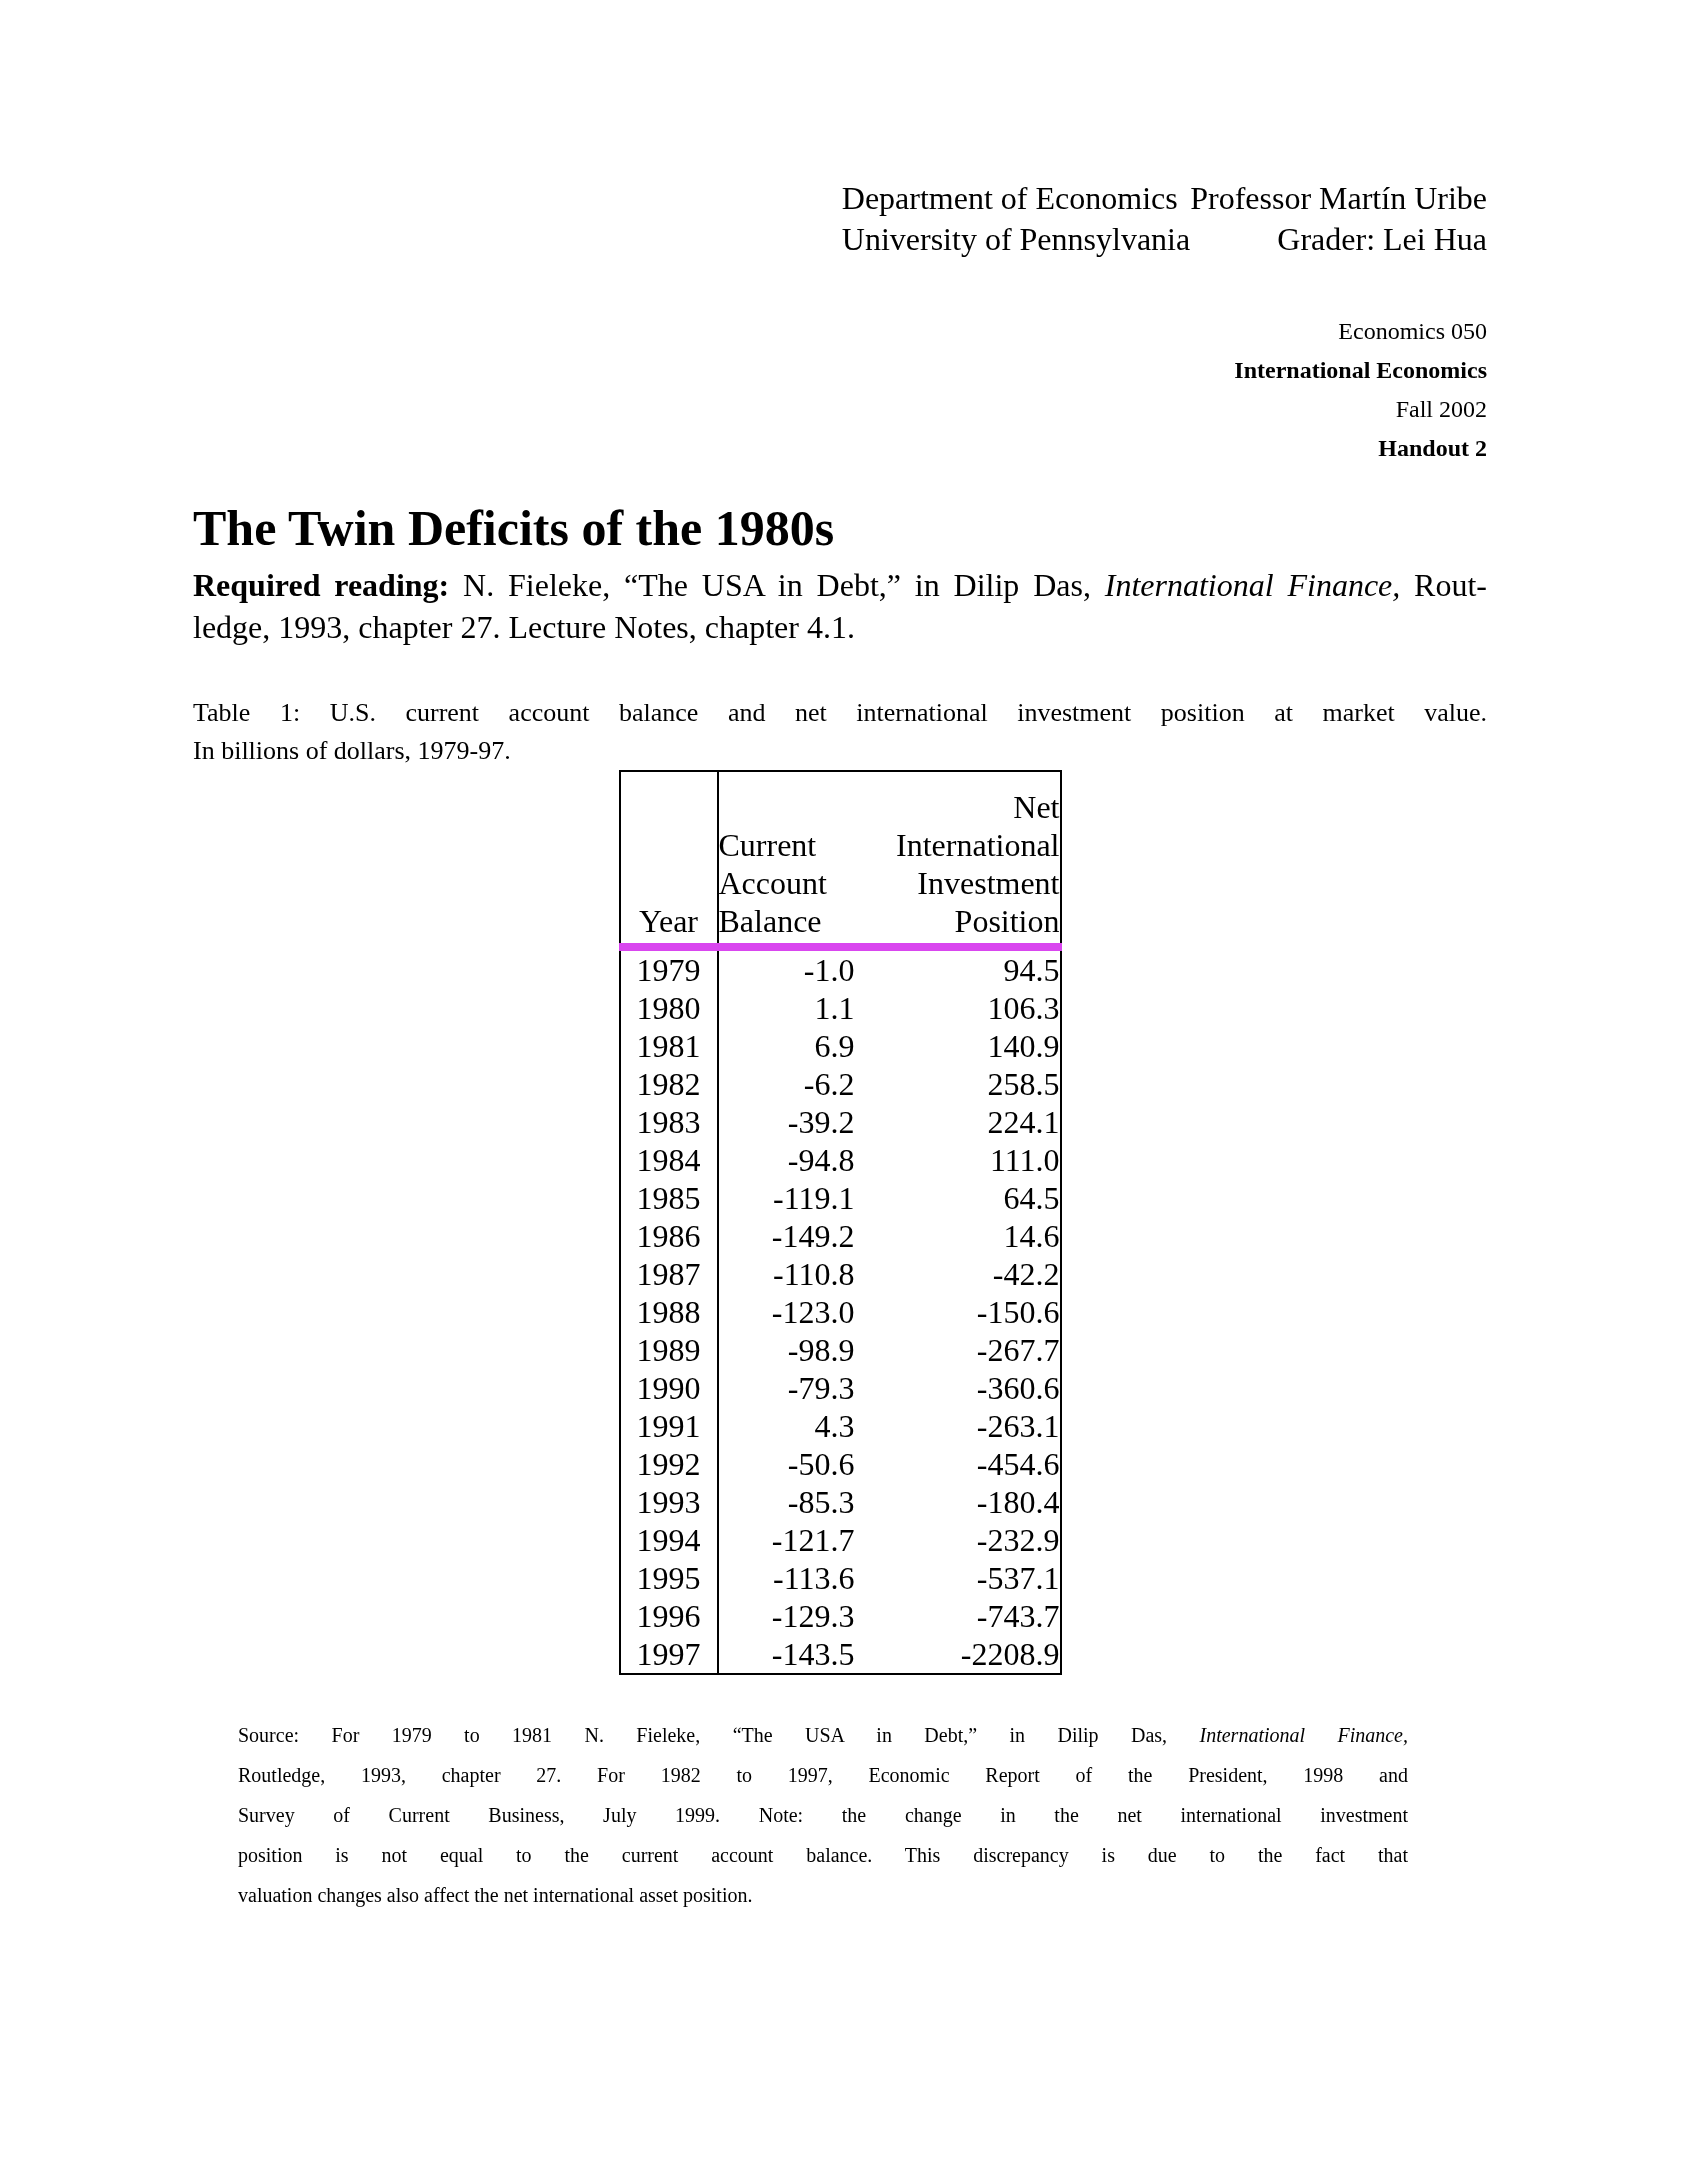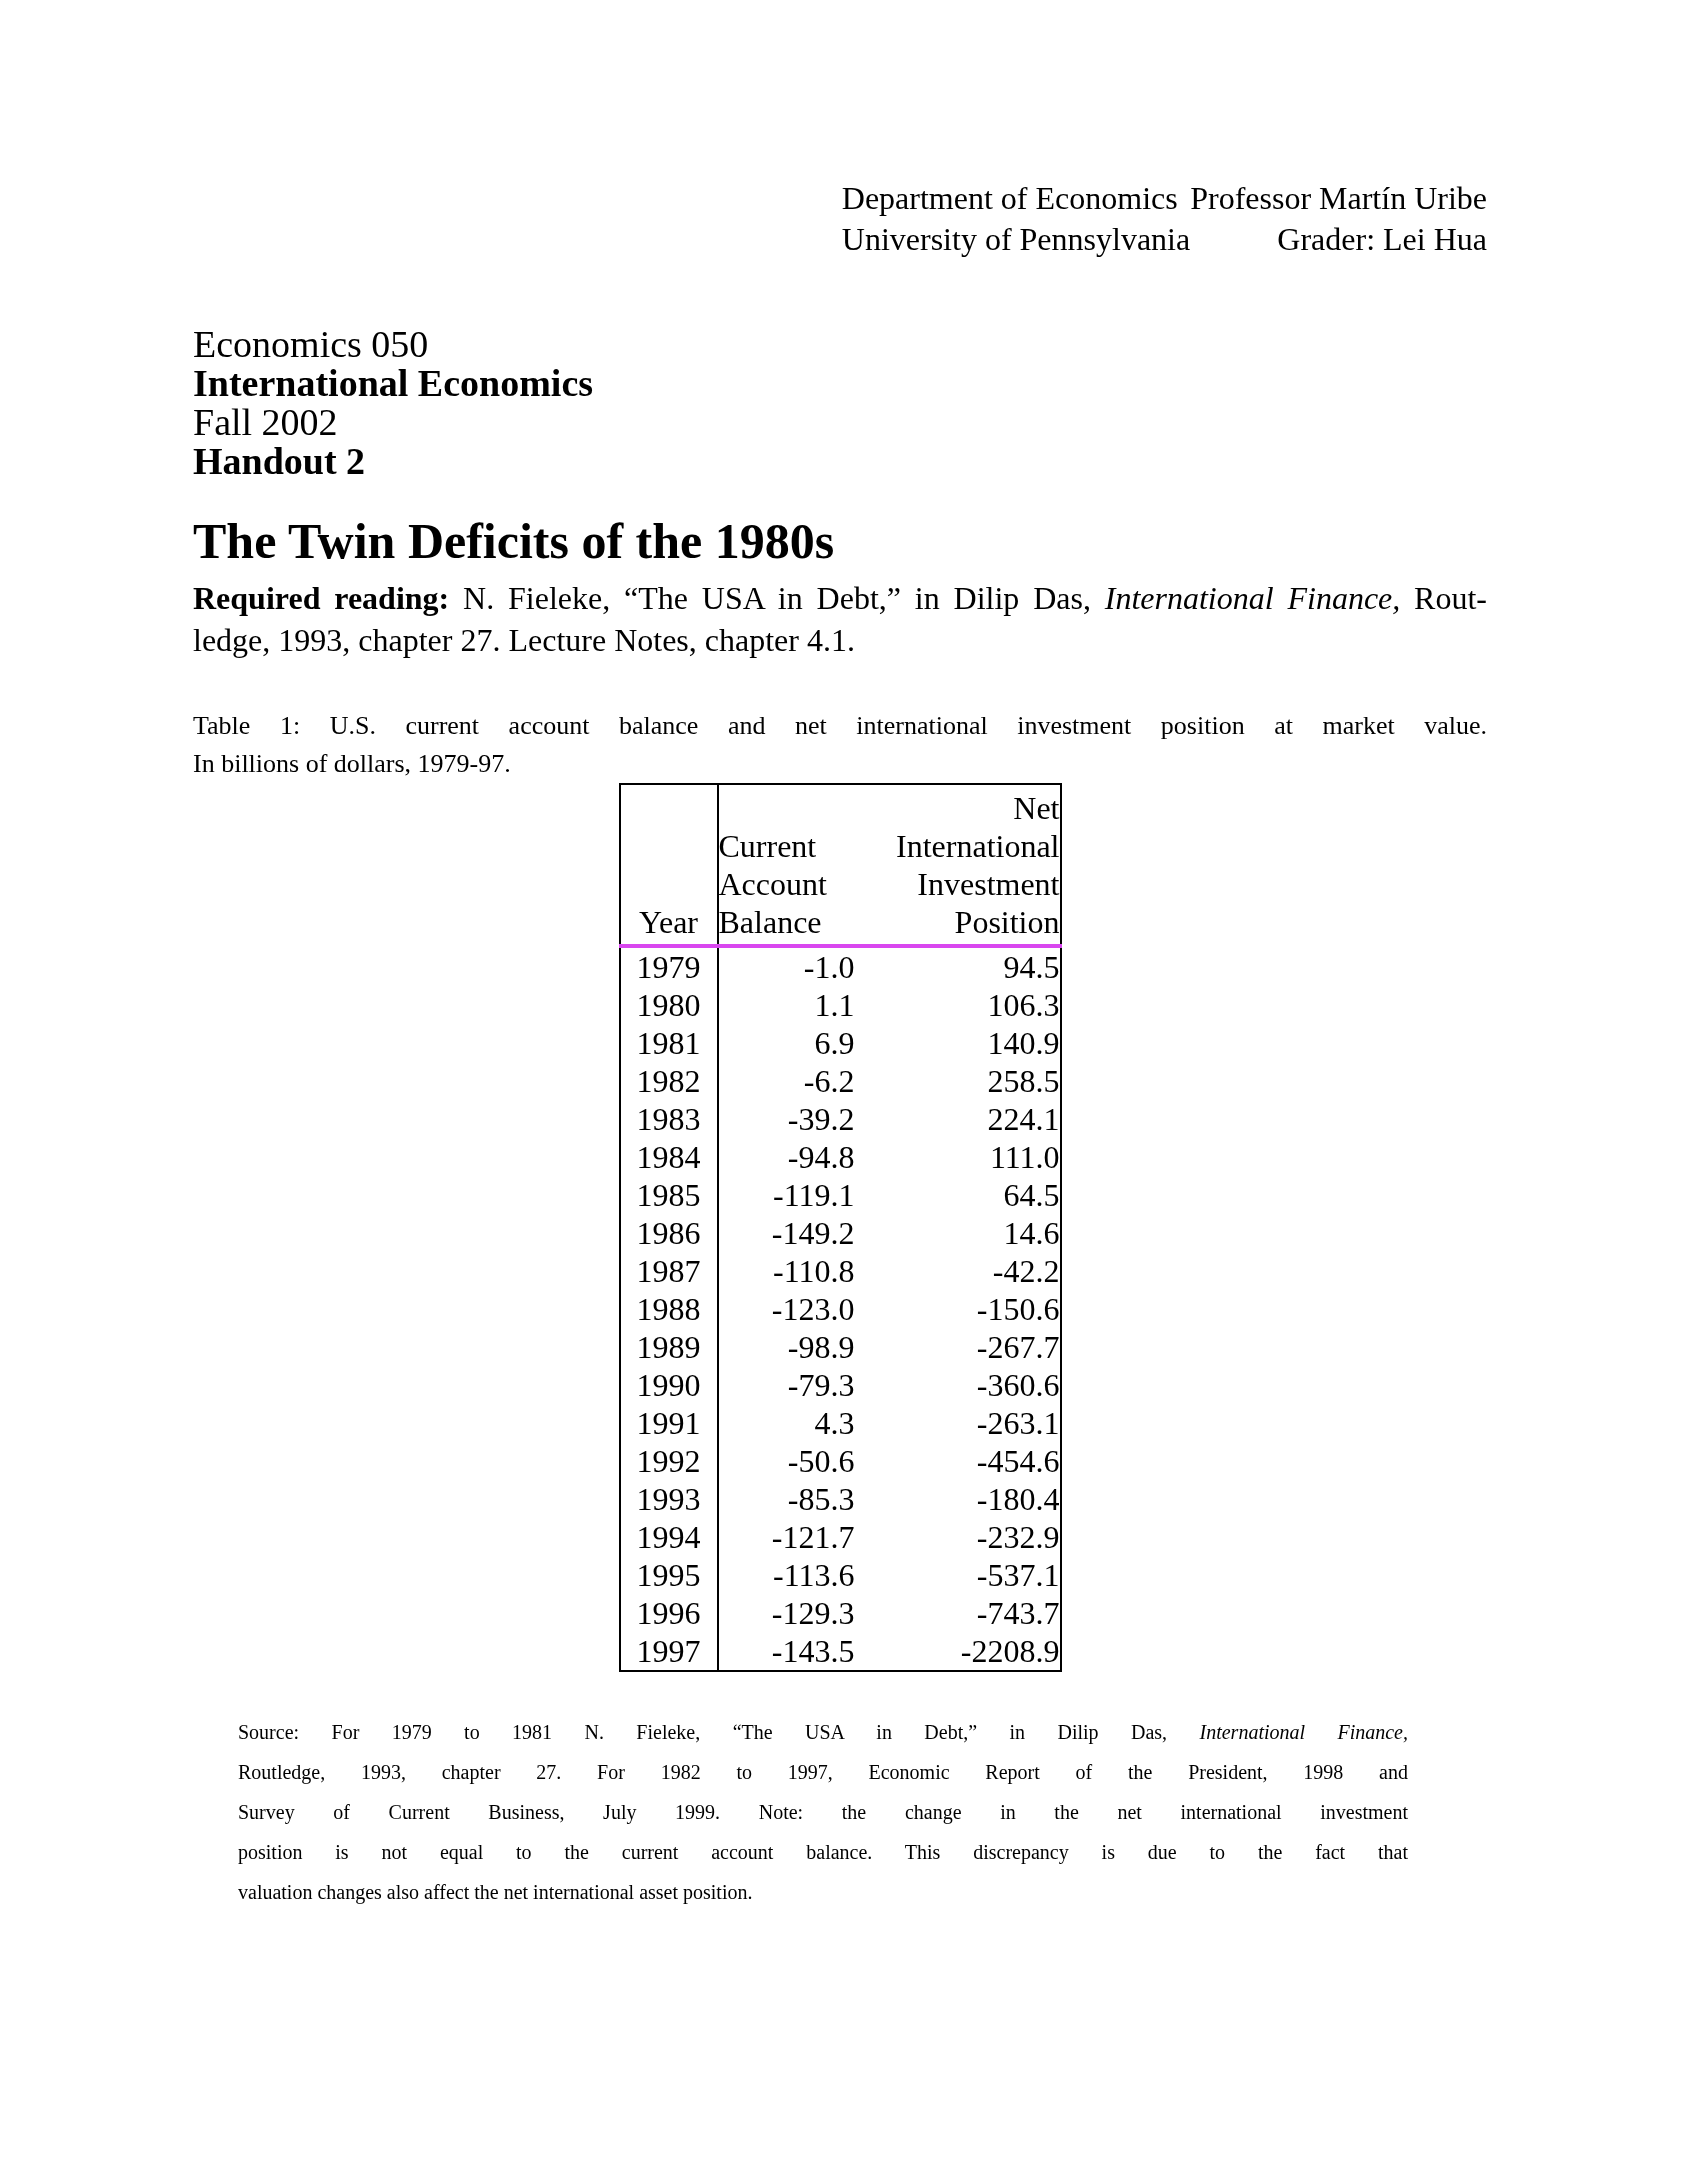--- a/index.html
+++ b/index.html
@@ -8,39 +8,39 @@
     width:1683px; height:2178px;
     color:#000;
     font-family:"Liberation Serif","DejaVu Serif",serif;
     overflow:hidden;
   }
   .content { width:1294px; margin-left:193px; padding-top:178px; }
 
   .letterhead { display:flex; justify-content:flex-end; font-size:32px; line-height:41px; }
   .lh-right { text-align:right; }
 
-  .course { text-align:left; margin-top:65px; font-size:38px; line-height:39px; }
+  .course { text-align:right; margin-top:52px; font-size:24px; line-height:39px; }
   .bold { font-weight:bold; }
 
   .section-title { margin-top:36px; font-size:50px; line-height:48px; font-weight:bold; }
 
   .para { font-size:32px; line-height:42px; }
   .rr { margin-top:12px; }
   .line { white-space:nowrap; }
   .just { text-align-last:justify; }
 
   .caption { margin-top:46px; font-size:26px; line-height:38px; }
 
   table.data {
     border-collapse:collapse; table-layout:fixed;
     margin:0 auto; font-size:32px;
     border:2px solid #000;
   }
   table.data th, table.data td { font-weight:normal; line-height:38px; padding:0; }
-  table.data thead th { vertical-align:bottom; border-bottom:4px solid #d946ef; padding-top:4px; padding-bottom:3px; }
+  table.data thead th { vertical-align:bottom; border-bottom:8px solid #d946ef; padding-top:16px; padding-bottom:3px; }
   .col-year-w { width:98px; }
   .col-cab-w  { width:137px; }
   .col-niip-w { width:206px; }
   .year-rule { border-right:2px solid #000; }
   .h-year { text-align:center; }
   .h-cab  { text-align:left;  padding-left:15px; }
   .h-niip { text-align:right; padding-right:18px; }
   .c-year { text-align:center; }
   .c-cab  { text-align:right; padding-right:6px; }
   .c-niip { text-align:right; padding-right:18px; }

